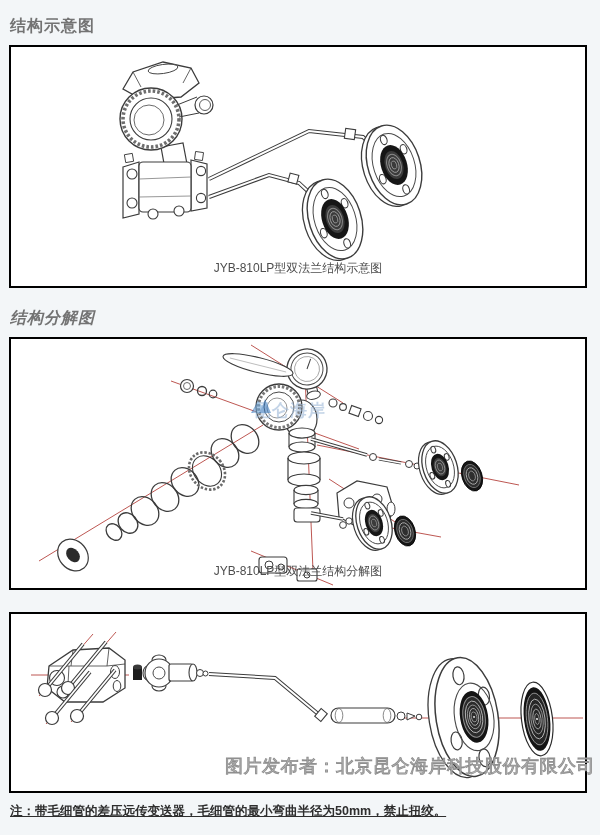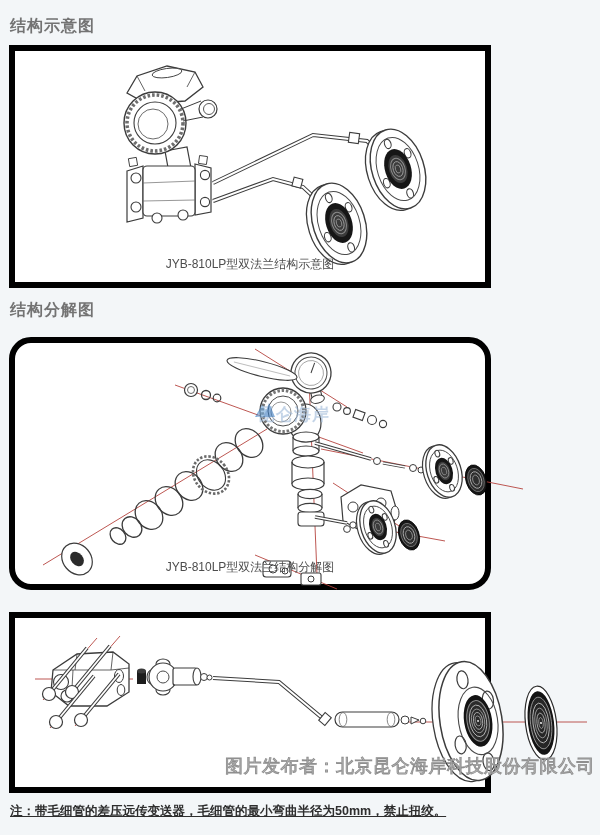--- a/index.html
+++ b/index.html
@@ -6,27 +6,27 @@
   .page{
     position:relative;width:600px;height:835px;
     background:#f3f6f8;overflow:hidden;
     font-family:"Liberation Sans","DejaVu Sans",sans-serif;
   }
   .section-heading{
     position:absolute;left:10px;margin:0;
     font-size:16px;font-weight:bold;color:#737373;letter-spacing:1px;
   }
   #heading-1{top:16px;}
-  #heading-2{top:300px;}
+  #heading-2{top:308px;font-style:italic;}
   .diagram-box{
-    position:absolute;left:9px;width:482px;box-sizing:border-box;
-    background:#ffffff;border:6px solid #000000;
+    position:absolute;left:9px;width:578px;box-sizing:border-box;
+    background:#ffffff;border:2px solid #000000;
   }
   #box-1{top:45px;height:243px;}
-  #box-2{top:337px;height:253px;border-radius:22px;}
+  #box-2{top:337px;height:253px;}
   #box-3{top:612px;height:181px;}
   .diagram-box svg{position:absolute;top:0;left:0;}
   .box-caption{
     position:absolute;left:0;width:100%;text-align:center;
     font-size:12px;color:#4d4d4d;
   }
   #caption-1{bottom:9px;}
   #caption-2{bottom:8px;text-align:center;}
   .logo-watermark{
     position:absolute;left:240px;top:60px;display:flex;align-items:center;

